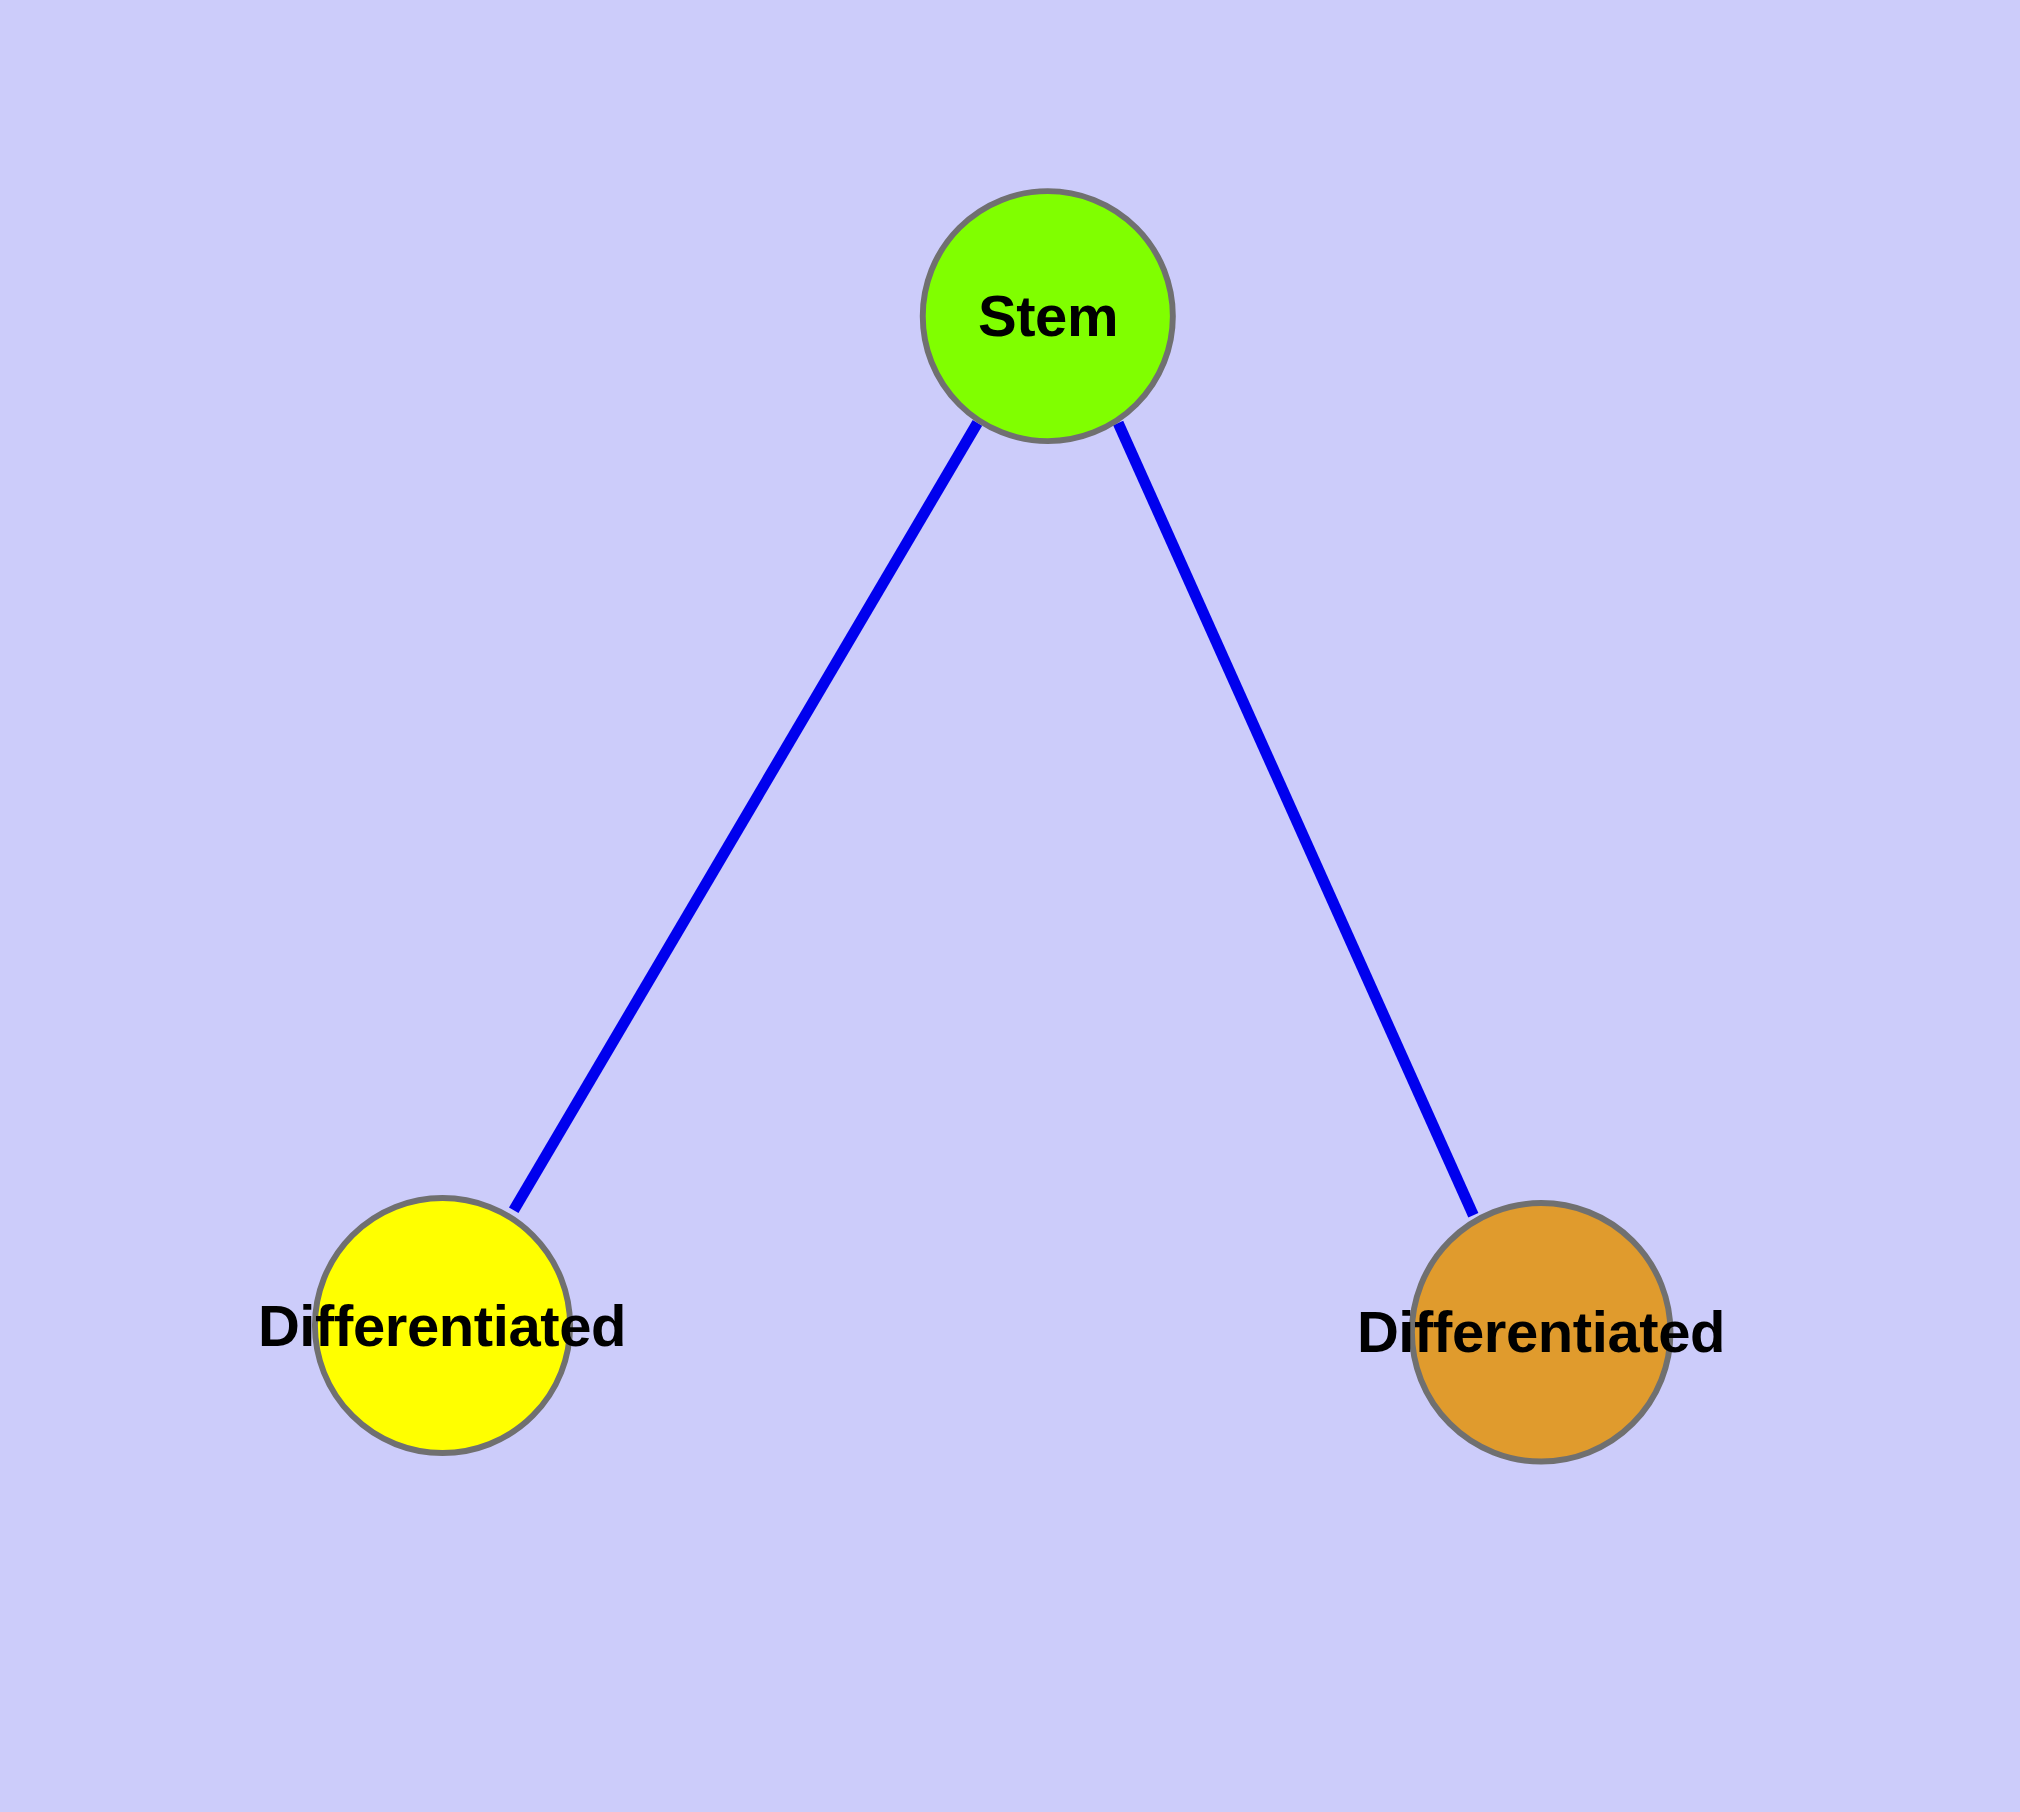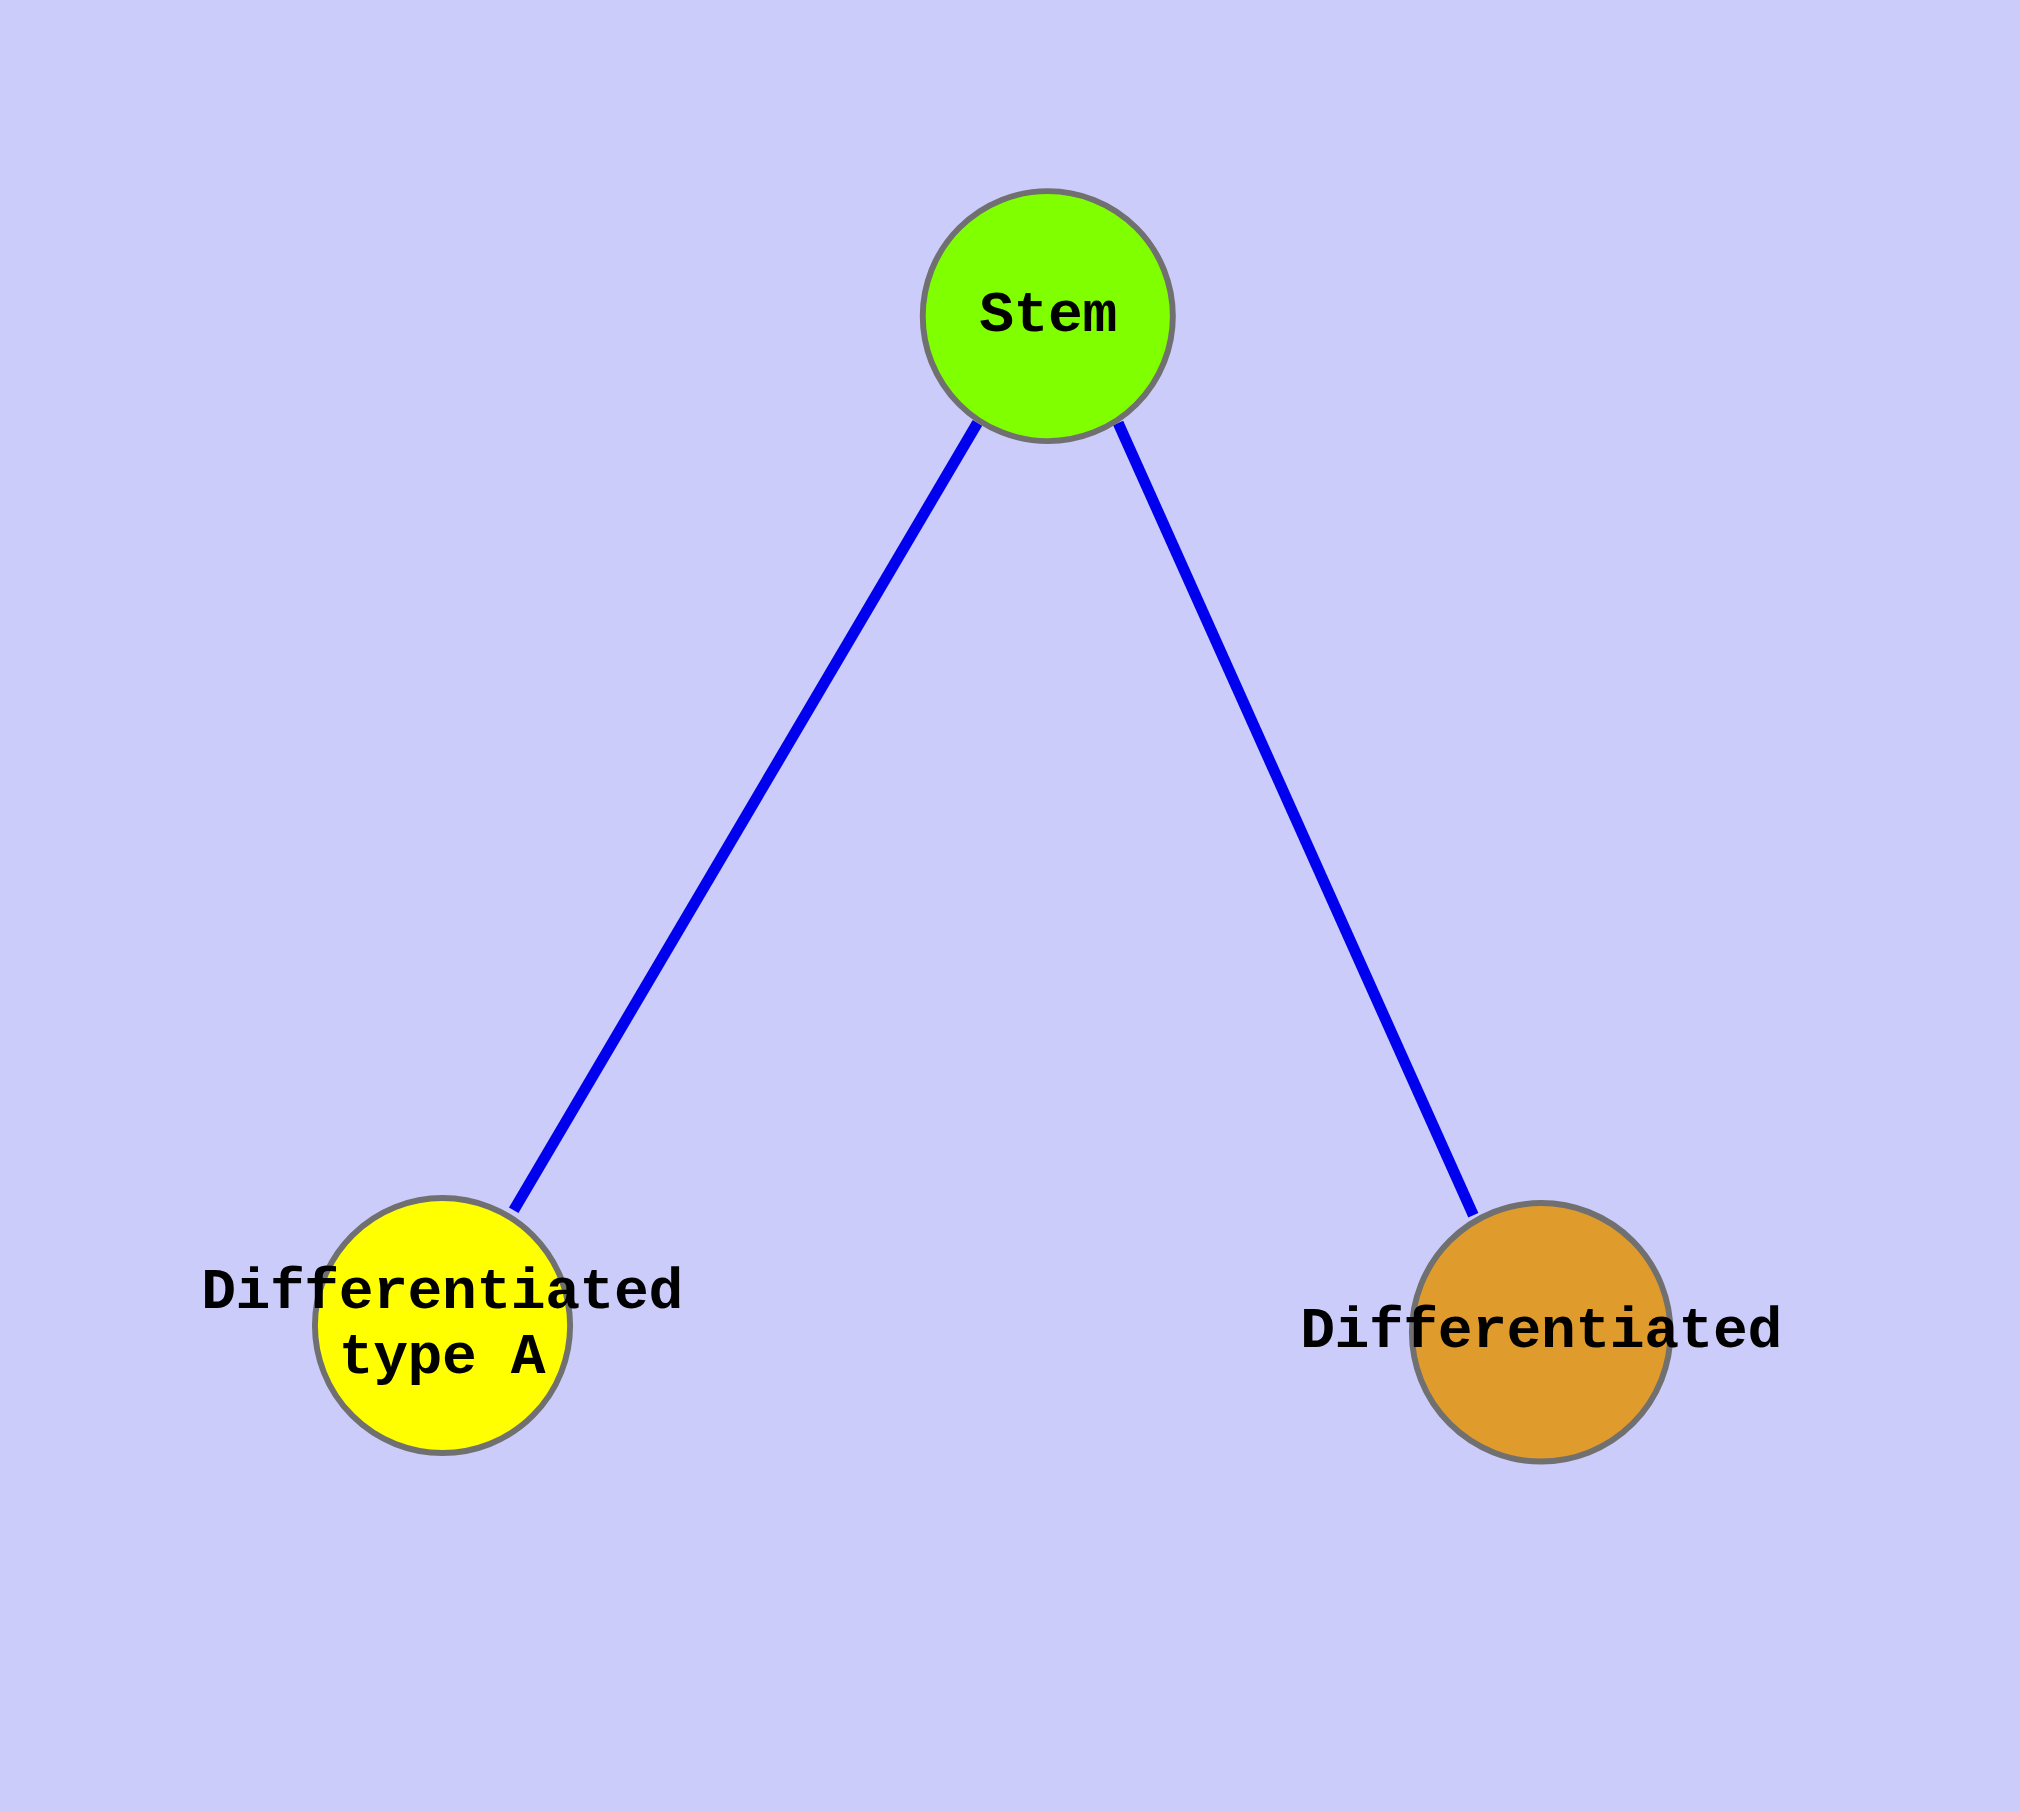--- a/index.html
+++ b/index.html
@@ -6,21 +6,21 @@
   html, body {
     margin: 0;
     padding: 0;
     background: #ffffff;
   }
   #canvas {
     position: relative;
     width: 2021px;
     height: 1812px;
     overflow: hidden;
-    font-family: Liberation Mono, monospace;
+    font-family: Liberation Sans, sans-serif;
   }
   #bg-rect {
     position: absolute;
     left: 0;
     top: 0;
     width: 100%;
     height: 100%;
   }
   #graph-svg {
     position: absolute;
@@ -55,18 +55,18 @@
       </g>
     <g id="nodes-layer">
         <circle cx="1236" cy="373" r="147.5" fill="#80ff00" stroke="#707070" stroke-width="7"></circle>
         <circle cx="522" cy="1564" r="150.5" fill="#ffff00" stroke="#707070" stroke-width="7"></circle>
         <circle cx="1818" cy="1572" r="152.5" fill="#e09b2d" stroke="#707070" stroke-width="7"></circle>
       </g>
   </svg>
 
   <div id="labels-layer">
       <div class="node-label" style="left: 1048px; top: 316px; font-size: 58px; color: rgb(0, 0, 0);"><div>Stem</div></div>
-      <div class="node-label" style="left: 442px; top: 1326px; font-size: 58px; color: rgb(0, 0, 0);"><div>Differentiated</div><div>type A</div></div>
+      <div class="node-label" style="left: 442px; top: 1326px; font-size: 58px; color: rgb(0, 0, 0);"><div>Differentiated</div></div>
       <div class="node-label" style="left: 1541px; top: 1332px; font-size: 58px; color: rgb(0, 0, 0);"><div>Differentiated</div></div>
     </div>
 
 </div>
 
 
 </body></html>

